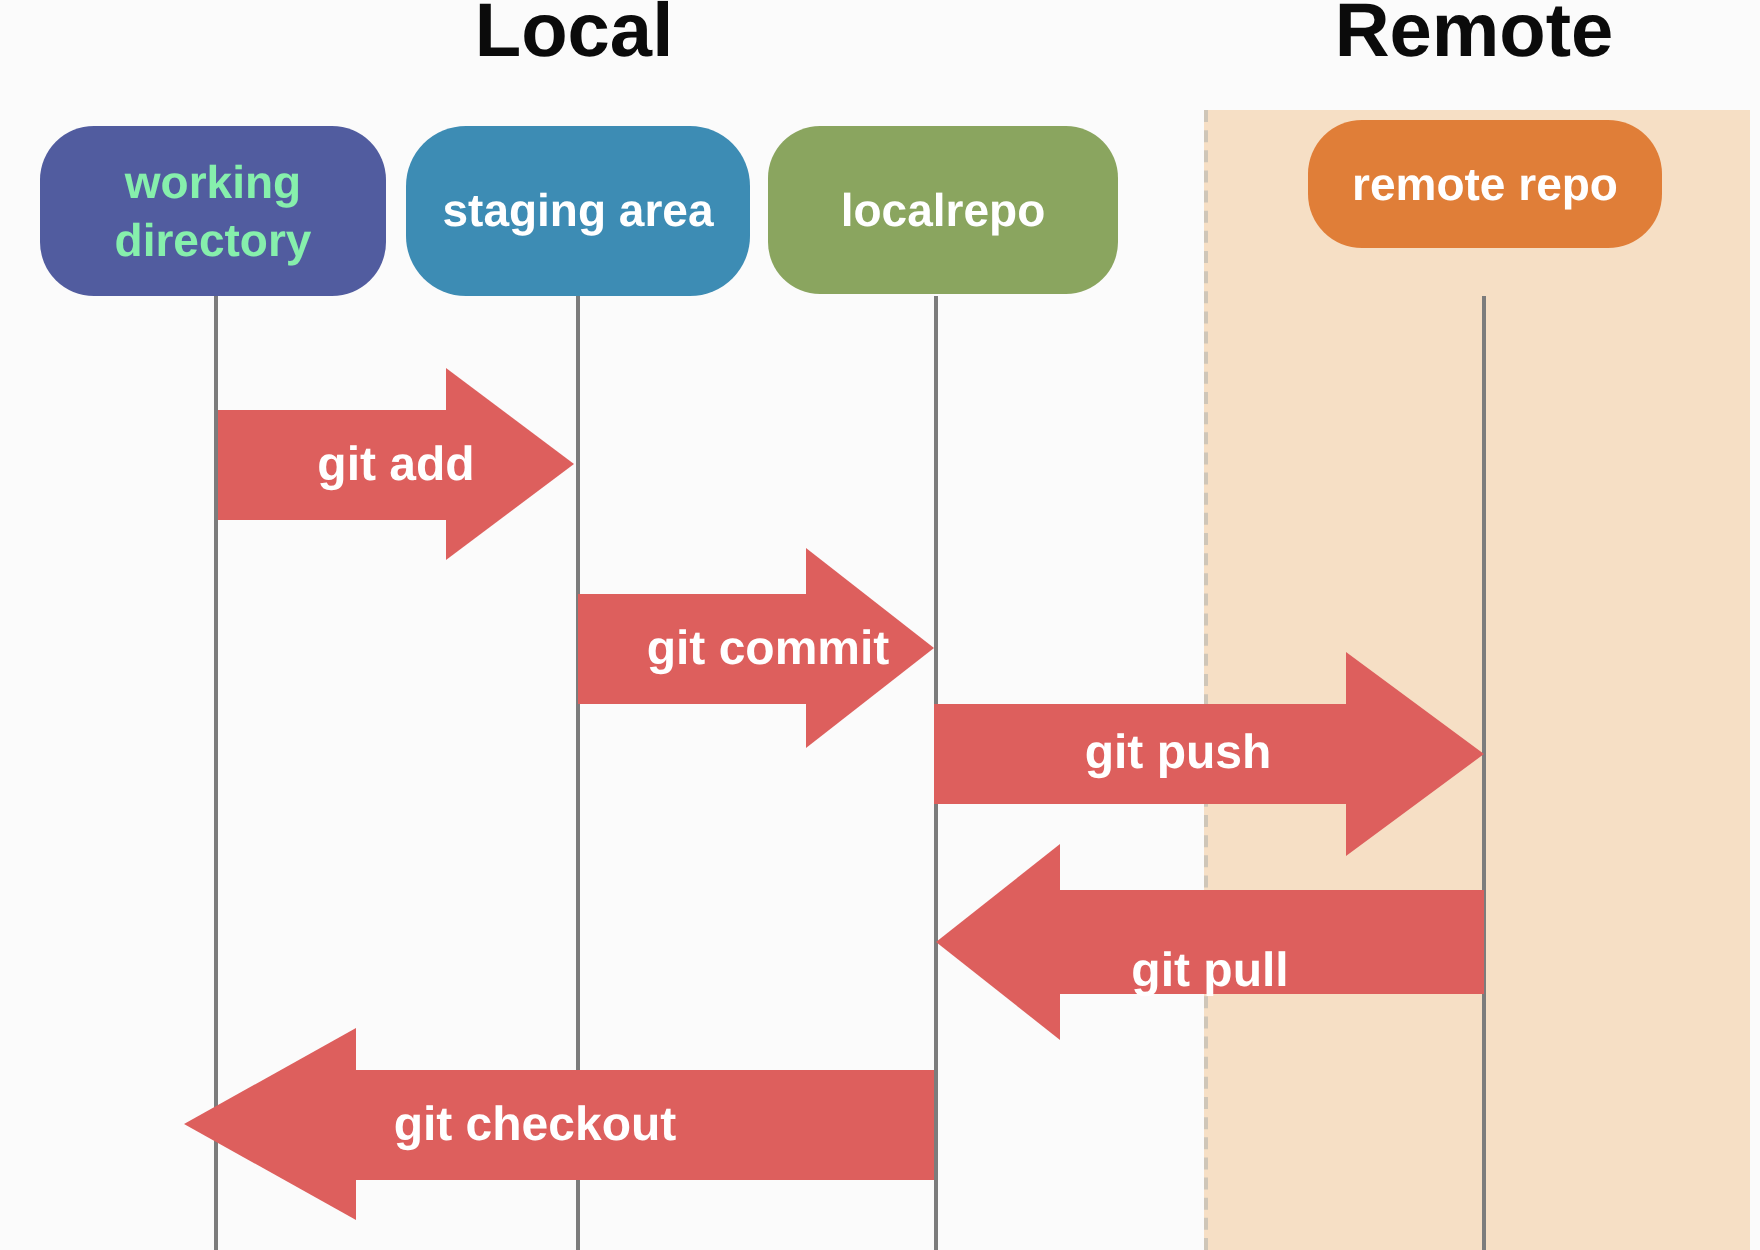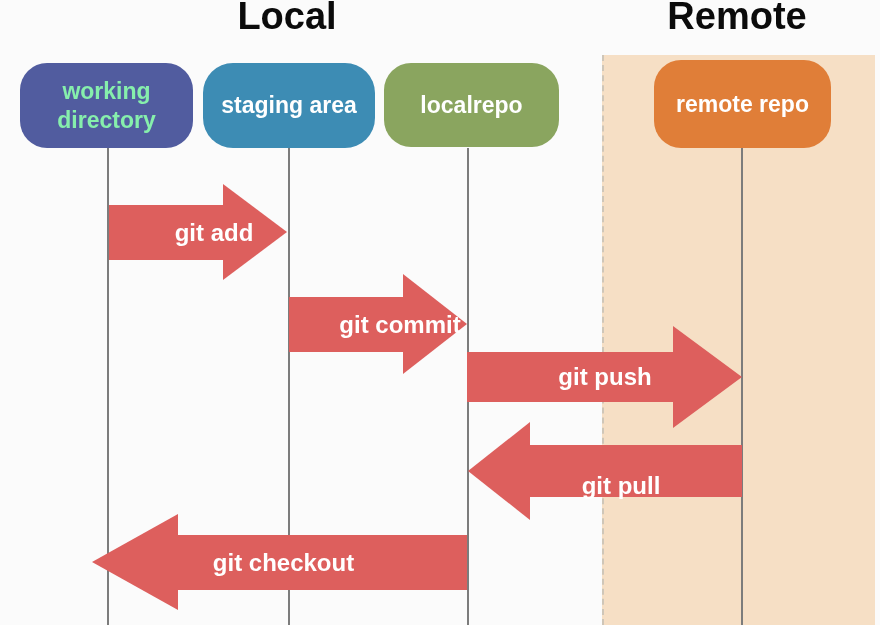--- a/index.html
+++ b/index.html
@@ -49,41 +49,40 @@
     color: #ffffff;
     font-size: 23px;
     line-height: 1.25;
     font-weight: 700;
     z-index: 4;
     padding: 0 14px;
     box-sizing: border-box;
   }
   .node-working   { left: 20px;  top: 63px; width: 173px; height: 85px; }
   .node-staging   { left: 203px; top: 63px; width: 172px; height: 85px; border-radius: 30px; }
-  .node-localrepo { left: 384px; top: 63px; width: 175px; height: 84px; }
-  .node-remote    { left: 654px; top: 60px; width: 177px; height: 88px; }
+  .node-localrepo { left: 384px; top: 63px; width: 175px; height: 84px; border-radius: 26px; }
+  .node-remote    { left: 654px; top: 60px; width: 177px; height: 64px; }
   .arrow-body {
     position: absolute;
     z-index: 3;
   }
   .arrow-head {
     position: absolute;
     width: 0; height: 0;
     border-style: solid;
     border-color: transparent;
     z-index: 3;
   }
   .arrow-label {
     position: absolute;
     z-index: 3;
     color: #ffffff;
     font-size: 24px;
     font-weight: 700;
     text-align: center;
-    padding-left: 16px;
   }
 </style>
 </head>
 <body>
 
 <div class="stage" style="background-color: rgb(251, 251, 251);">
 
   <div class="remote-panel" style="background-color: rgb(246, 223, 197); border-left-color: rgb(207, 198, 184);"></div>
 
   <div class="diagram-title title-local" style="color: rgb(11, 11, 11);">Local</div>

